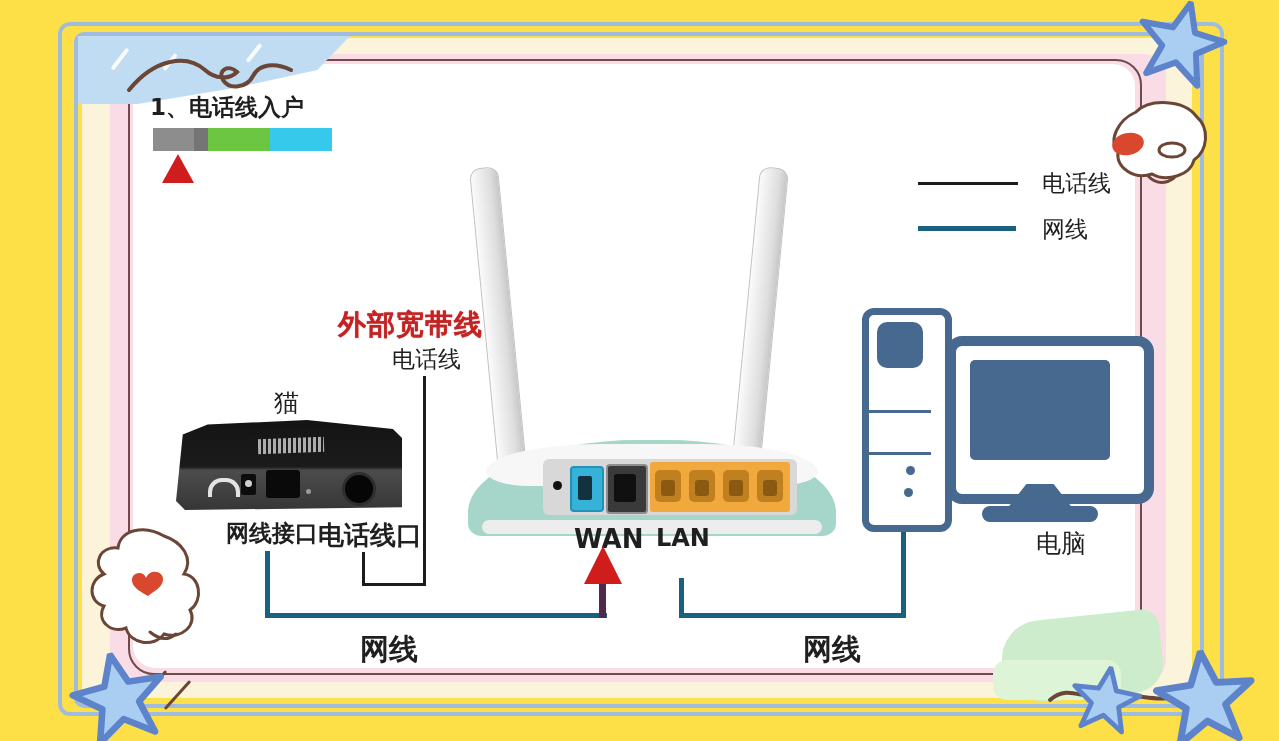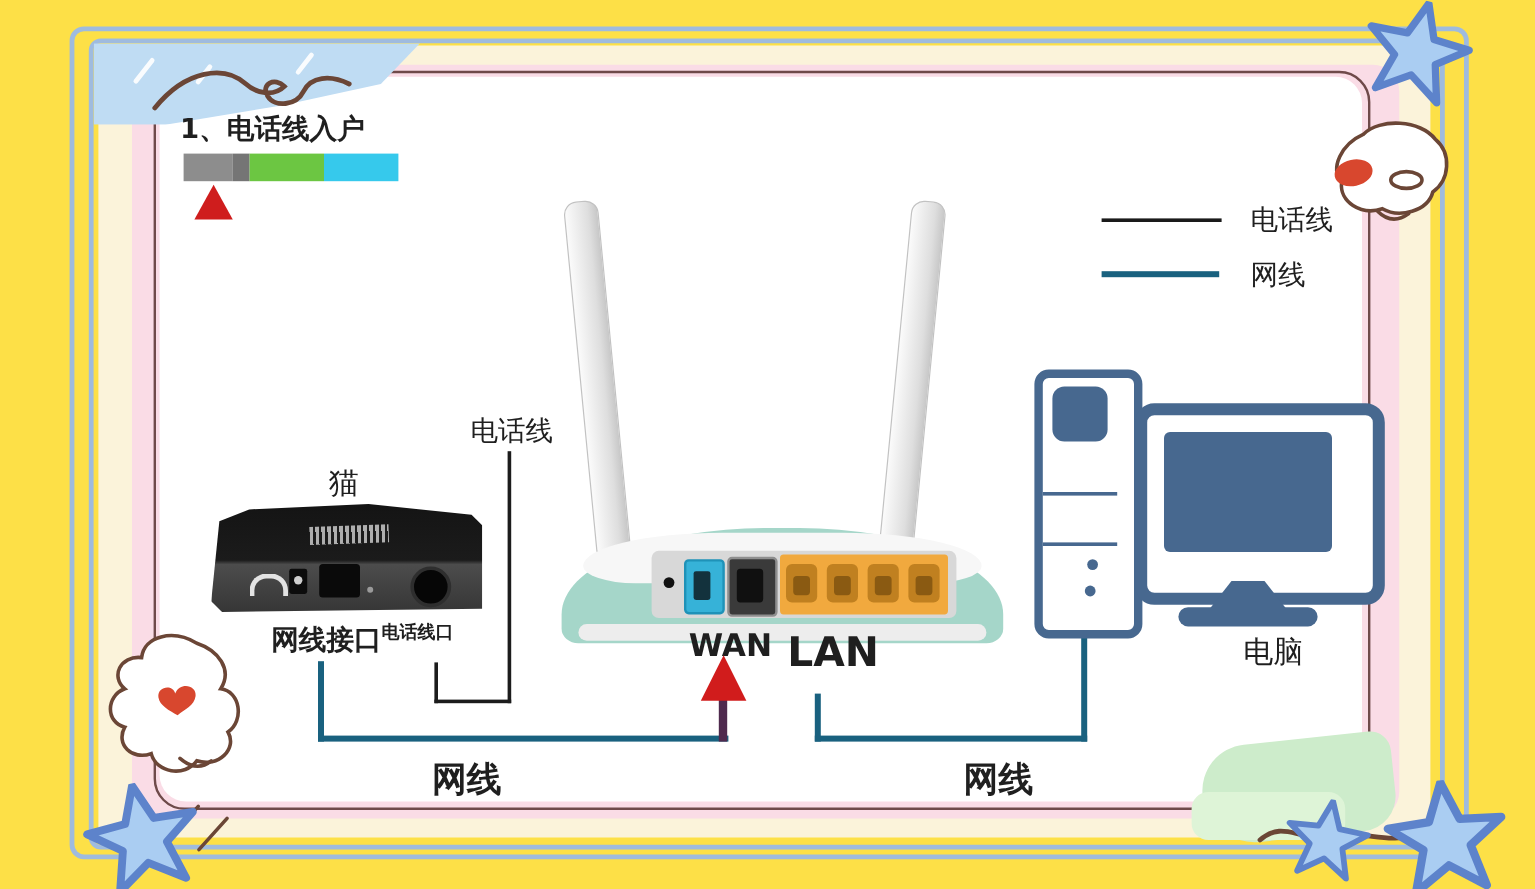--- a/index.html
+++ b/index.html
@@ -137,37 +137,38 @@
     <div style="width:62px;background:#6cc642;"></div>
     <div style="width:62px;background:#36c9ec;"></div>
   </div>
   <div class="abs tri-up" style="left:162px;top:154px;"></div>
 
   <div class="abs legend-line-phone"></div>
   <div class="abs legend-label" style="left:1042px;top:168px;">电话线</div>
   <div class="abs legend-line-net"></div>
   <div class="abs legend-label" style="left:1042px;top:214px;">网线</div>
 
+  <div class="abs lbl lbl-red" style="left:338px;top:306px;font-size:28px;">外部宽带线</div>
   <div class="abs lbl" style="left:392px;top:344px;font-size:23px;">电话线</div>
 
   <div class="abs phone" style="left:423px;top:376px;width:3px;height:210px;"></div>
   <div class="abs phone" style="left:362px;top:583px;width:64px;height:3px;"></div>
   <div class="abs phone" style="left:362px;top:552px;width:3px;height:34px;"></div>
 
   <div class="abs lbl" style="left:274px;top:386px;font-size:25px;">猫</div>
   <div class="abs modem-body"></div>
   <div class="abs barcode"></div>
   <div class="abs arc-port"></div>
   <div class="abs pwr-port"></div>
   <div class="abs pwr-dot"></div>
   <div class="abs rj45"></div>
   <div class="abs tiny-dot"></div>
   <div class="abs round-port"></div>
   <div class="abs lbl" style="left:226px;top:518px;font-size:23px;font-weight:600;">网线接口</div>
-  <div class="abs lbl" style="left:318px;top:518px;font-size:15px;font-weight:600;">电话线口</div>
+  <div class="abs lbl" style="left:318px;top:518px;font-size:26px;font-weight:600;">电话线口</div>
 
   <div class="abs antenna" style="left:483px;top:167px;transform:rotate(-5.5deg);"></div>
   <div class="abs antenna" style="left:746px;top:167px;transform:rotate(5.5deg);"></div>
   <div class="abs router-body"></div>
   <div class="abs router-white"></div>
   <div class="abs router-panel"></div>
   <div class="abs pwr-black-dot"></div>
   <div class="abs wan-port"></div>
   <div class="abs wan-port-in"></div>
   <div class="abs blk-port"></div>
@@ -181,21 +182,21 @@
       </div>
     <div class="lan-port" style="left:73px;">
         <span class="lan-port-in"></span>
       </div>
     <div class="lan-port" style="left:107px;">
         <span class="lan-port-in"></span>
       </div>
   </div>
   <div class="abs router-base"></div>
   <div class="abs lbl" style="left:574px;top:524px;font-size:26px;font-weight:600;">WAN</div>
-  <div class="abs lbl" style="left:656px;top:524px;font-size:34px;font-weight:600;">LAN</div>
+  <div class="abs lbl" style="left:656px;top:524px;font-size:24px;font-weight:600;">LAN</div>
 
   <div class="abs cab" style="left:265px;top:551px;width:5px;height:67px;"></div>
   <div class="abs cab" style="left:265px;top:613px;width:342px;height:5px;"></div>
   <div class="abs arrow-stem"></div>
   <div class="abs arrow-head"></div>
   <div class="abs lbl" style="left:360px;top:630px;font-size:29px;font-weight:700;">网线</div>
 
   <div class="abs cab" style="left:679px;top:578px;width:5px;height:40px;"></div>
   <div class="abs cab" style="left:679px;top:613px;width:227px;height:5px;"></div>
   <div class="abs cab" style="left:901px;top:516px;width:5px;height:102px;"></div>

